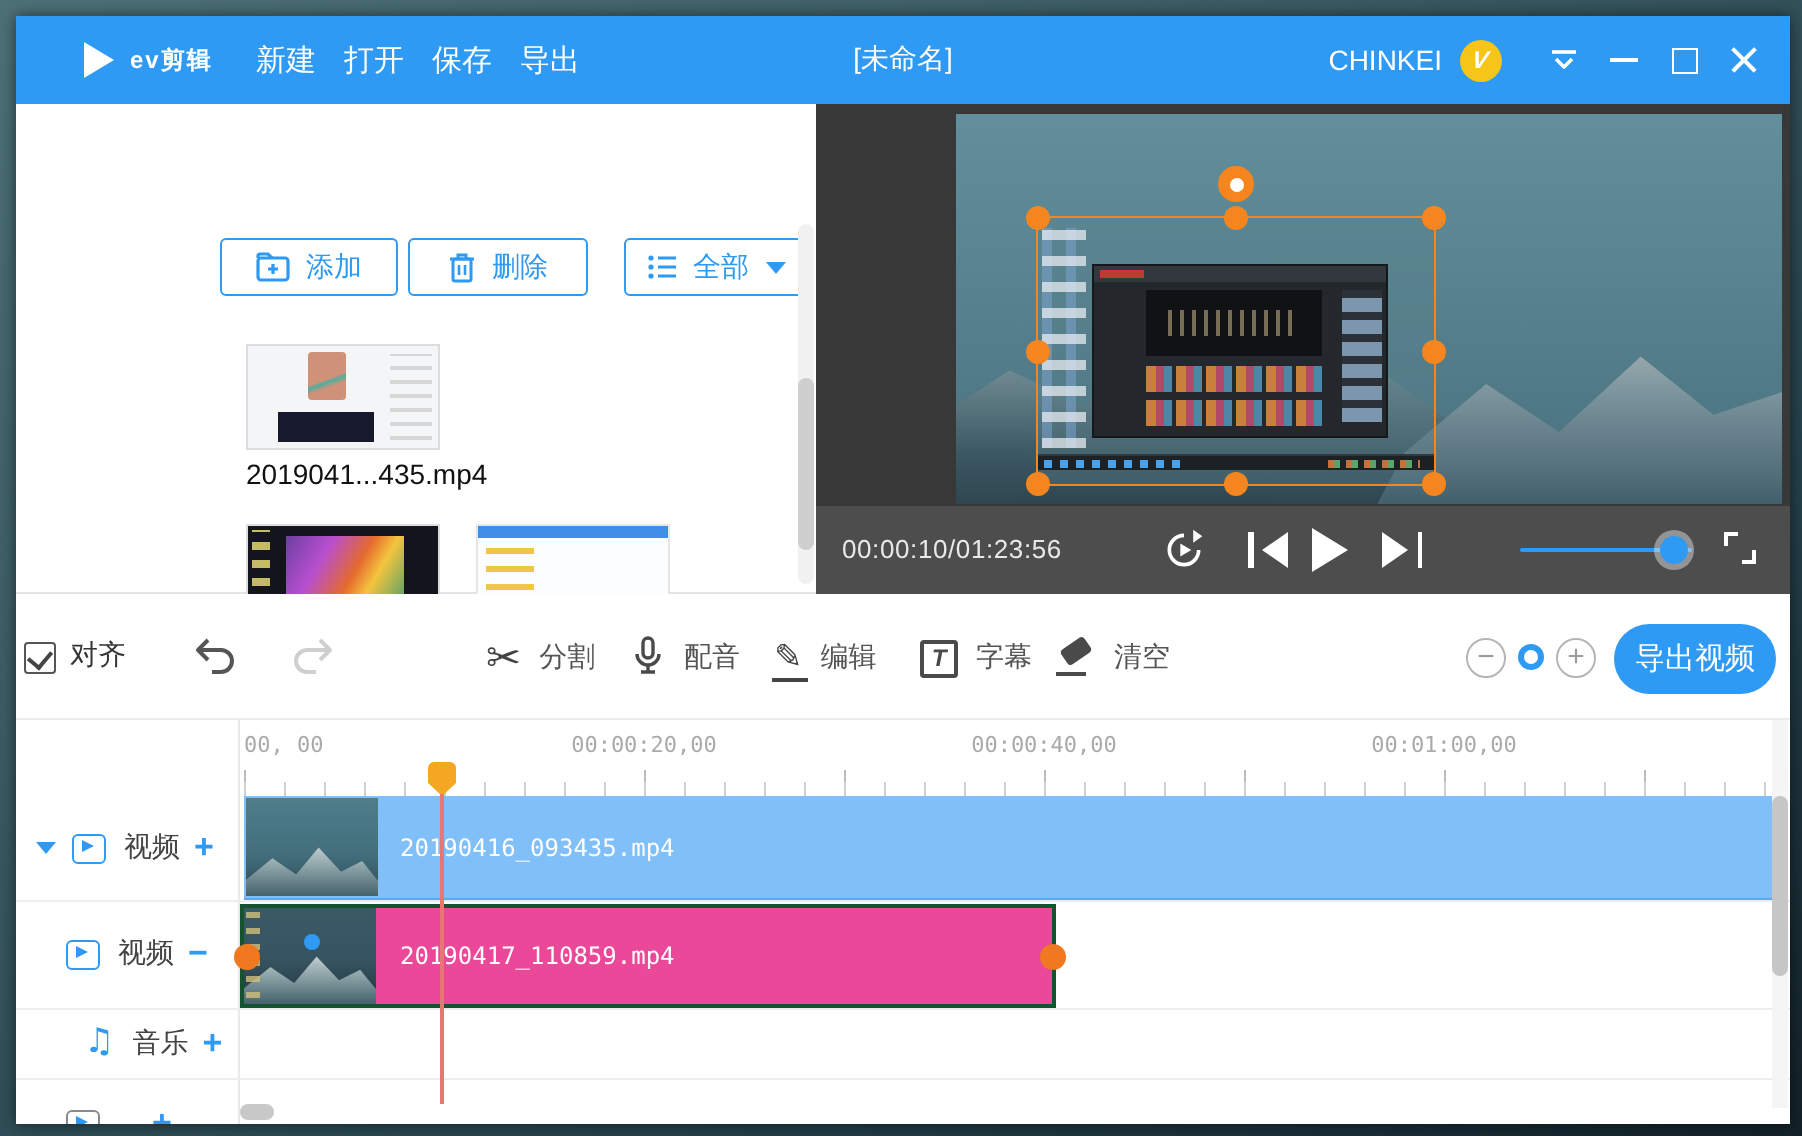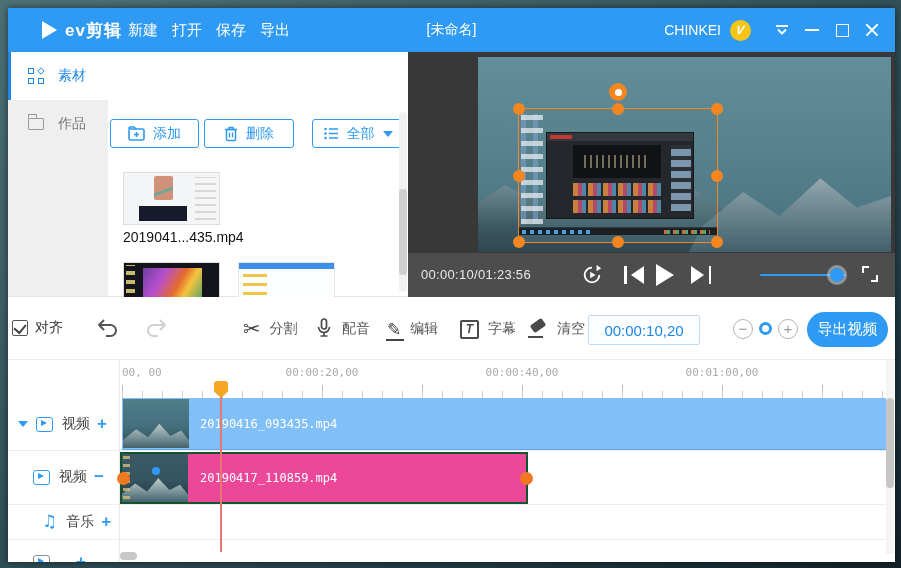--- a/index.html
+++ b/index.html
@@ -7,21 +7,21 @@
   i,span,div,figure,figcaption,button,input,header,nav,aside,section{box-sizing:border-box;}
   .desktop{position:absolute;inset:0;
     background:linear-gradient(150deg,#4d7077 0%,#3a5a62 35%,#24404a 70%,#132129 100%);}
   .win{position:absolute;left:8px;top:8px;width:887px;height:554px;background:#fff;
     box-shadow:0 0 7px rgba(0,0,0,.55);}
 
   
   .titlebar{position:absolute;left:0;top:0;width:100%;height:44px;background:#2e9af3;color:#fff;}
   .logo{position:absolute;left:34px;top:0;height:44px;display:flex;align-items:center;gap:8px;}
   .logo-play{width:0;height:0;border-left:15px solid #fff;border-top:9px solid transparent;border-bottom:9px solid transparent;}
-  .logo-text{font-size:17px;font-weight:bold;letter-spacing:1px;}
+  .logo-text{font-size:12px;font-weight:bold;letter-spacing:1px;}
   .menu{position:absolute;left:119px;top:0;height:44px;display:flex;align-items:center;gap:12px;}
   .menu-item{font-size:15px;padding:2px 1px;cursor:default;}
   .doc-title{position:absolute;left:0;right:0;top:0;height:44px;display:flex;align-items:center;justify-content:center;font-size:14px;}
   .tb-right{position:absolute;right:0;top:0;height:44px;display:flex;align-items:center;}
   .username{font-size:14px;margin-right:9px;}
   .avatar{width:21px;height:21px;border-radius:50%;background:#f5c518;display:flex;align-items:center;justify-content:center;margin-right:16px;}
   .avatar i{font-style:italic;font-weight:bold;font-size:12px;color:#fff;transform:skewX(-8deg);}
   .tb-ico{width:18px;height:18px;margin:0 6px;position:relative;display:inline-block;}
   .tb-ico.close{margin-right:14px;}
   .ico-collapse{position:absolute;inset:0;}
@@ -124,21 +124,21 @@
   .tri-r{position:absolute;left:0;top:2px;width:0;height:0;border-left:13px solid #fff;border-top:9px solid transparent;border-bottom:9px solid transparent;}
   .tri-big{position:absolute;left:2px;top:0;width:0;height:0;border-left:18px solid #fff;border-top:11px solid transparent;border-bottom:11px solid transparent;}
   .vol-line{position:absolute;left:352px;top:21px;width:86px;height:2px;background:#2e9af3;border-radius:1px;}
   .knob{position:absolute;right:2px;top:-6px;width:14px;height:14px;border-radius:50%;background:#2e9af3;box-shadow:0 0 0 3px rgba(255,255,255,.4);}
   .fs{position:absolute;left:454px;top:13px;width:16px;height:16px;}
   .fs i:first-child{position:absolute;left:0;top:0;width:7px;height:7px;border-left:2px solid #fff;border-top:2px solid #fff;}
   .fs i:last-child{position:absolute;right:0;bottom:0;width:7px;height:7px;border-right:2px solid #fff;border-bottom:2px solid #fff;}
 
   
   .toolbar{position:absolute;left:0;top:289px;width:100%;height:63px;background:#fff;border-bottom:1px solid #ececec;}
-  .chk{position:absolute;left:4px;top:22px;display:flex;align-items:center;gap:7px;font-size:14px;color:#333;}
+  .chk{position:absolute;left:4px;top:22px;display:flex;align-items:flex-end;gap:7px;font-size:14px;color:#333;}
   .chk .box{position:relative;width:16px;height:16px;border:1.6px solid #555;border-radius:2px;}
   .chk .box::after{content:"";position:absolute;left:3px;top:1px;width:6px;height:9px;border-right:2px solid #444;border-bottom:2px solid #444;transform:rotate(40deg);}
   .tico{position:absolute;top:20px;width:24px;height:24px;}
   .tico.undo{left:88px;} .tico.redo{left:136px;}
   .tool{position:absolute;top:19px;display:flex;align-items:center;gap:9px;font-size:14px;color:#555;height:26px;}
   .i-scis{font-family:"DejaVu Sans",sans-serif;font-size:21px;color:#444;line-height:22px;}
   .i-pen{position:relative;font-family:"DejaVu Sans",sans-serif;font-size:17px;color:#444;line-height:20px;}
   .i-pen::after{content:"";position:absolute;left:-1px;bottom:-2px;width:18px;height:2px;background:#444;}
   .i-tbox{position:relative;width:19px;height:19px;border:2px solid #4a4a4a;border-radius:2px;}
   .i-tbox::before{content:"T";position:absolute;left:0;right:0;top:0;text-align:center;font-size:12px;font-weight:bold;color:#4a4a4a;line-height:15px;}
@@ -224,35 +224,20 @@
               <path d="M5 8.5 L9 12.5 L13 8.5" stroke="#fff" stroke-width="1.8" fill="none" stroke-linejoin="round"></path>
             </svg>
       </span>
       <span class="tb-ico tb-min"></span>
       <span class="tb-ico tb-max"></span>
       <span class="tb-ico tb-close close"></span>
     </div>
   </header>
 
   <aside class="left-panel">
-    <div class="rail">
-      <div class="tab active">
-        <span class="ico-grid">
-              <i></i>
-              <i></i>
-              <i></i>
-              <i></i>
-            </span>
-        <span>素材</span>
-      </div>
-      <div class="tab works">
-        <span class="ico-folder"></span>
-        <span>作品</span>
-      </div>
-    </div>
 
     <button class="p-btn btn-del">
       <svg width="14" height="16" viewBox="0 0 14 16">
             <path d="M1 3.5 h12 M5 3 V1.5 h4 V3" fill="none" stroke="#2e9af3" stroke-width="1.5"></path>
             <rect x="2.5" y="3.5" width="9" height="11" rx="1" fill="none" stroke="#2e9af3" stroke-width="1.5"></rect>
             <path d="M5.5 6.5 v5 M8.5 6.5 v5" stroke="#2e9af3" stroke-width="1.3"></path>
           </svg>
       <span>删除</span>
     </button>
     <button class="p-btn btn-add">
@@ -393,21 +378,20 @@
       <span>编辑</span>
     </div>
     <div class="tool" style="left:452px;">
       <i class="i-tbox"></i>
       <span>字幕</span>
     </div>
     <div class="tool" style="left:520px;">
       <i class="i-eraser"></i>
       <span>清空</span>
     </div>
-    <input class="tc-input" readonly="" value="00:00:10,20" style="">
     <span class="zo"></span>
     <span class="zdot"></span>
     <span class="zi"></span>
     <button class="export">导出视频</button>
   </section>
 
   <section class="timeline">
 
     <div class="tl-head">
       <div class="trk" style="top:38px;height:52px;">

